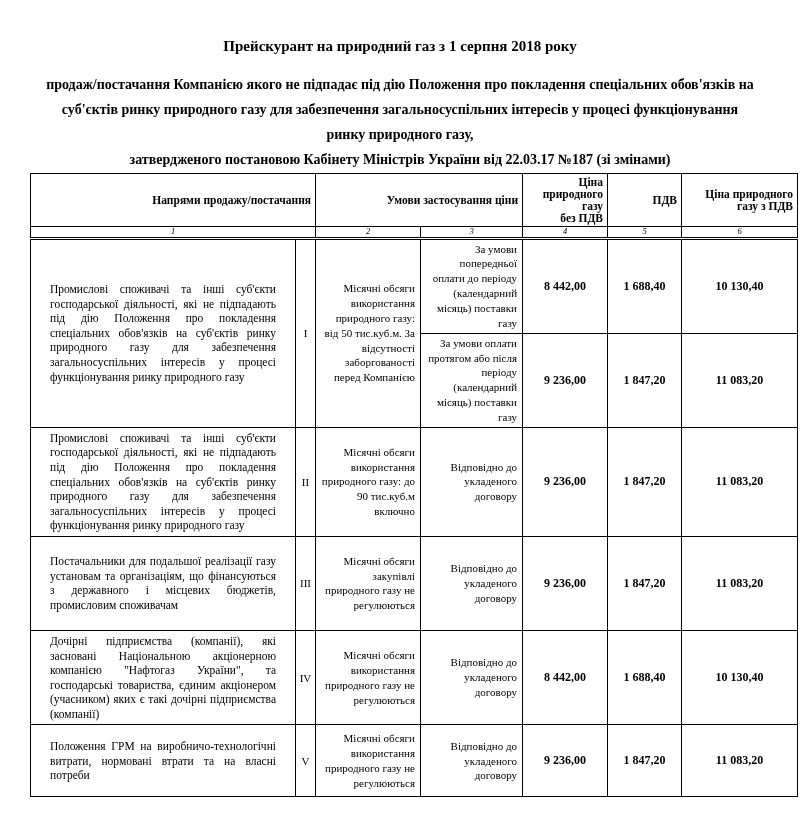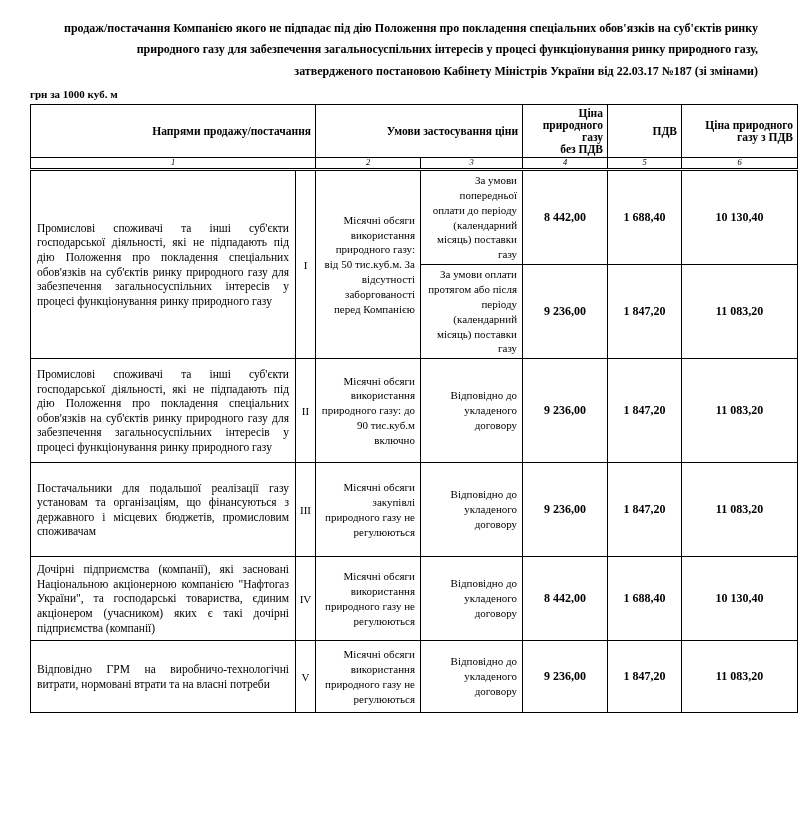--- a/index.html
+++ b/index.html
@@ -15,22 +15,22 @@
   .page { width: 800px; height: 819px; position: relative; }
 
   .doc-title {
     margin: 38px 20px 0;
     text-align: center;
     font-size: 15px;
     font-weight: bold;
   }
   .doc-subtitle {
     margin: 18px 42px 0;
-    text-align: right;
-    font-size: 12px;
+    text-align: center;
+    font-size: 14px;
     font-weight: bold;
     line-height: 1.78;
     white-space: pre-line;
   }
   .unit-note {
     margin: 6px 0 4px 30px;
     font-size: 11px;
     font-weight: bold;
   }
 
@@ -59,21 +59,21 @@
     text-align: center;
     padding: 0;
     height: 10px;
     line-height: 1.1;
     border-bottom: 3px double #000;
   }
   td.desc {
     font-size: 11.5px;
     text-align: justify;
     line-height: 1.27;
-    padding: 3px 6px;
+    padding: 3px 19px;
   }
   td.roman {
     font-size: 11px;
     text-align: center;
     padding: 0 1px;
   }
   td.cond {
     font-size: 11px;
     text-align: right;
     line-height: 1.35;
@@ -83,25 +83,25 @@
     font-size: 12px;
     font-weight: bold;
     text-align: center;
   }
 </style>
 </head>
 <body>
 
 <div class="page">
 
+  <div class="doc-title">Прейскурант на природний газ з 1 серпня 2018 року</div>
 
   <div class="doc-subtitle">продаж/постачання Компанією якого не підпадає під дію Положення про покладення спеціальних обов'язків на суб'єктів ринку природного газу для забезпечення загальносуспільних інтересів у процесі функціонування ринку природного газу,
 затвердженого постановою Кабінету Міністрів України від 22.03.17 №187 (зі змінами)</div>
 
-  <div class="unit-note">грн за 1000 куб. м</div>
 
   <table class="price-table">
     <colgroup>
       <col style="width:265px">
       <col style="width:20px">
       <col style="width:105px">
       <col style="width:102px">
       <col style="width:85px">
       <col style="width:74px">
       <col style="width:116px">
@@ -167,21 +167,21 @@
         <td class="desc">Дочірні підприємства (компанії), які засновані Національною акціонерною компанією "Нафтогаз України", та господарські товариства, єдиним акціонером (учасником) яких є такі дочірні підприємства (компанії)</td>
         <td class="roman">IV</td>
         <td class="cond">Місячні обсяги використання природного газу не регулюються</td>
         <td class="cond">Відповідно до укладеного договору</td>
         <td class="price">8 442,00</td>
         <td class="price">1 688,40</td>
         <td class="price">10 130,40</td>
       </tr>
 
       <tr style="height:72px">
-        <td class="desc">Відповідно ГРМ на виробничо-технологічні витрати, нормовані втрати та на власні потреби</td>
+        <td class="desc">Положення ГРМ на виробничо-технологічні витрати, нормовані втрати та на власні потреби</td>
         <td class="roman">V</td>
         <td class="cond">Місячні обсяги використання природного газу не регулюються</td>
         <td class="cond">Відповідно до укладеного договору</td>
         <td class="price">9 236,00</td>
         <td class="price">1 847,20</td>
         <td class="price">11 083,20</td>
       </tr>
     </tbody>
   </table>
 

